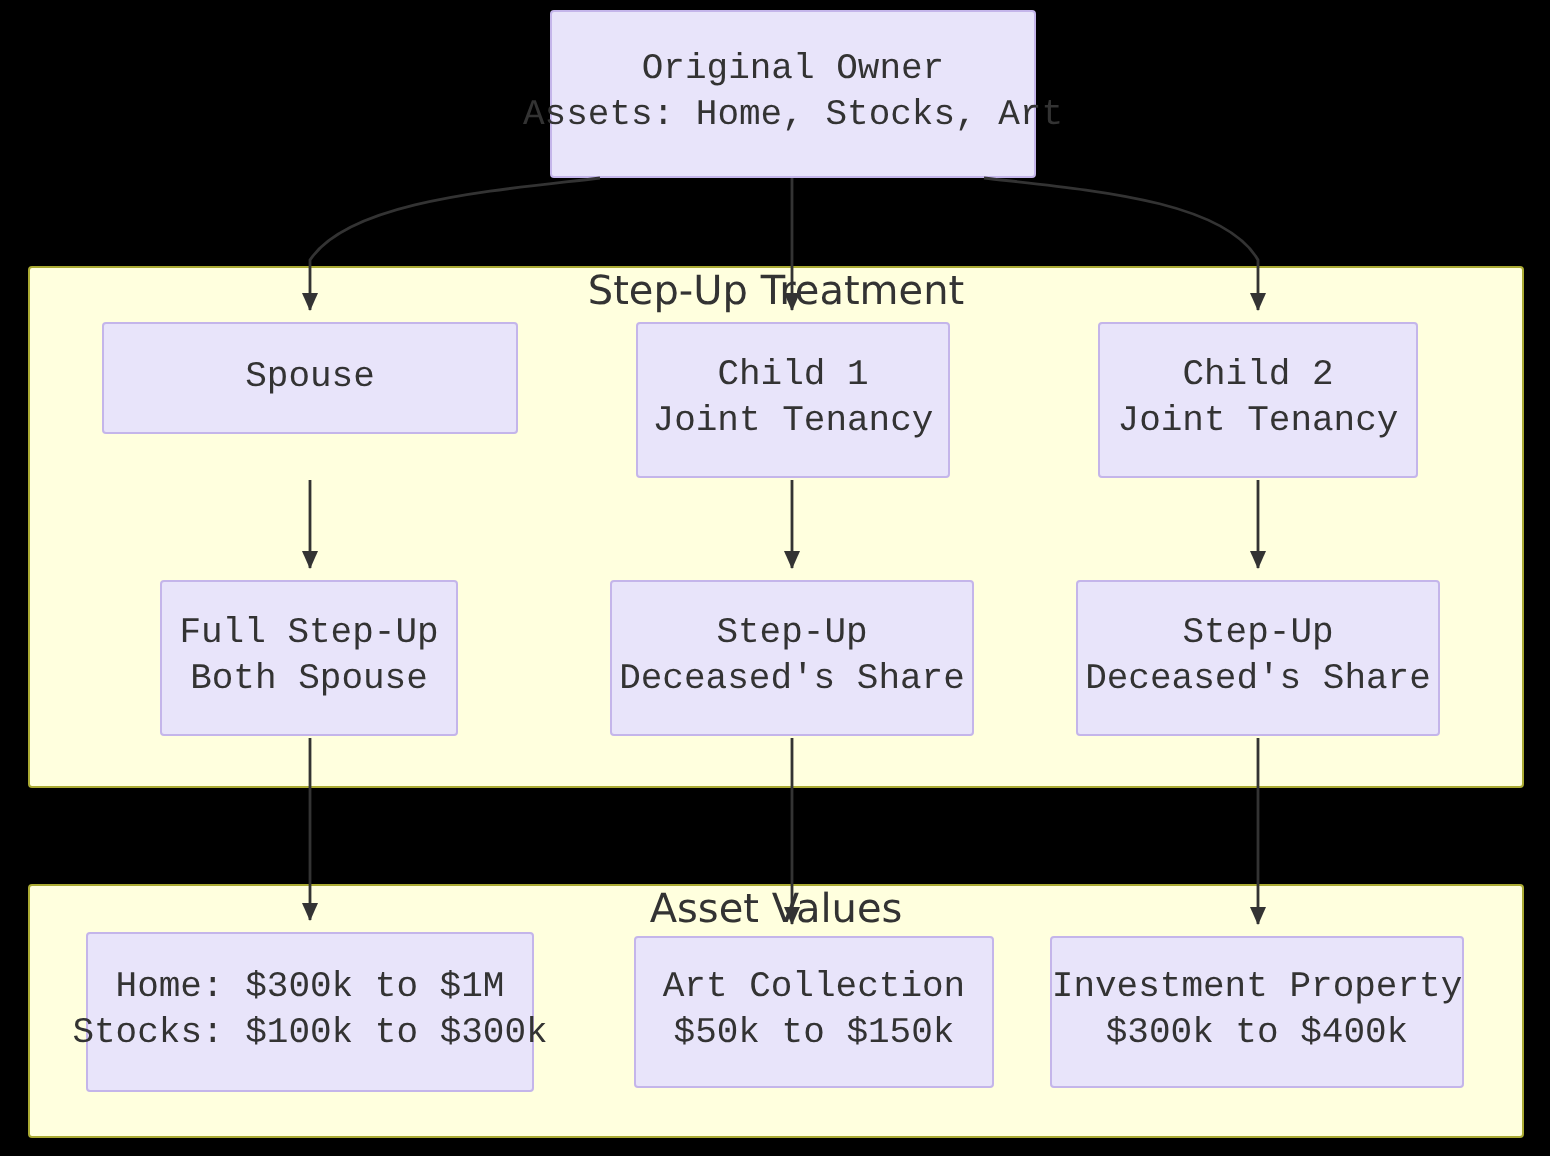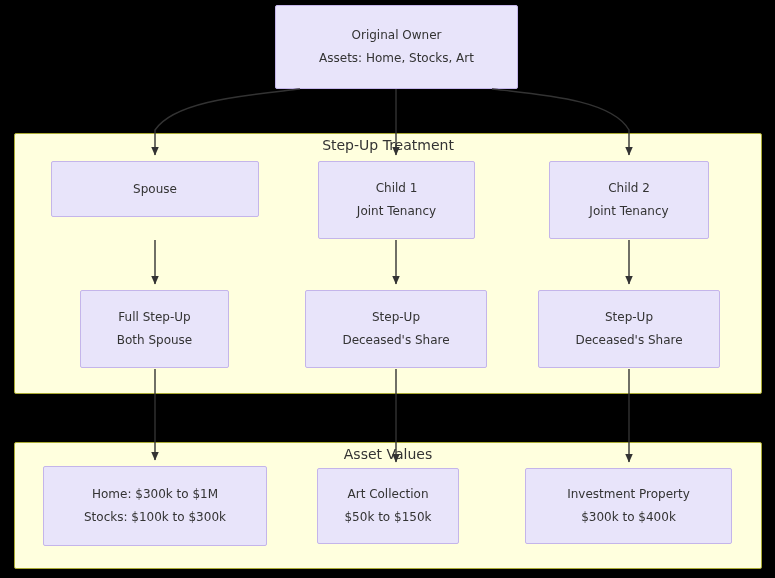--- a/index.html
+++ b/index.html
@@ -34,43 +34,44 @@
     border: 1.3px solid #aaaa33;
     border-radius: 2px;
     z-index: 1;
   }
   .cluster-label {
     position: absolute;
     top: 3px;
     left: 0;
     width: 100%;
     text-align: center;
-    font-size: 14px;
+    font-size: 20px;
     color: #333333;
     line-height: 17px;
     white-space: nowrap;
   }
   .node {
     position: absolute;
     background: #e8e4fa;
     border: 1.3px solid #c4b5ea;
     border-radius: 2px;
     z-index: 3;
     display: flex;
     flex-direction: column;
     align-items: center;
     justify-content: center;
     box-sizing: border-box;
   }
   .node .line {
-    font-size: 12px;
+    font-size: 18px;
     color: #333333;
     line-height: 23px;
     white-space: nowrap;
     text-align: center;
+    font-family: Liberation Mono, monospace;
   }
 </style>
 </head>
 <body>
 
 <div id="diagram-root">
 
   <div class="cluster" style="left:14px; top:133px; width:746px; height:259px;">
     <div class="cluster-label">Step-Up Treatment</div>
   </div>
@@ -137,21 +138,21 @@
   <div class="node" style="left:538px; top:290px; width:182px; height:78px;">
     <div class="line">Step-Up</div>
     <div class="line">Deceased's Share</div>
   </div>
 
   <div class="node" style="left:43px; top:466px; width:224px; height:80px;">
     <div class="line">Home: $300k to $1M</div>
     <div class="line">Stocks: $100k to $300k</div>
   </div>
 
-  <div class="node" style="left:317px; top:468px; width:142px; height:76px;">
+  <div class="node" style="left:317px; top:468px; width:180px; height:76px;">
     <div class="line">Art Collection</div>
     <div class="line">$50k to $150k</div>
   </div>
 
   <div class="node" style="left:525px; top:468px; width:207px; height:76px;">
     <div class="line">Investment Property</div>
     <div class="line">$300k to $400k</div>
   </div>
 
 </div>

